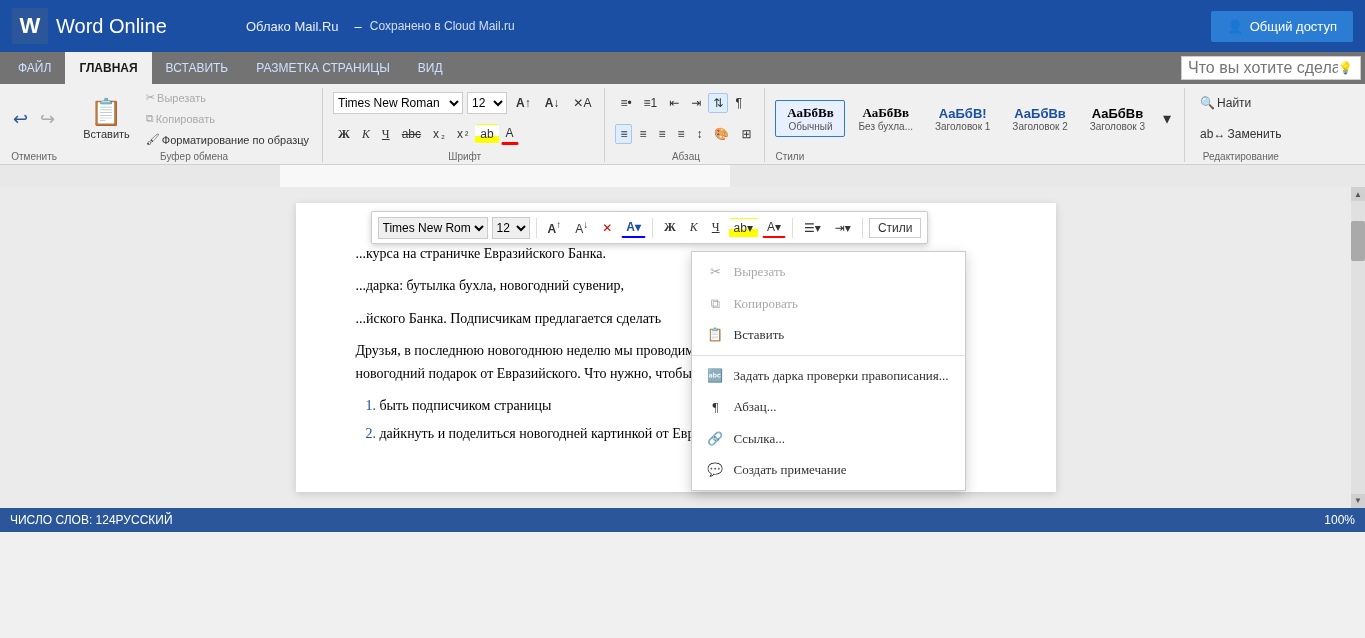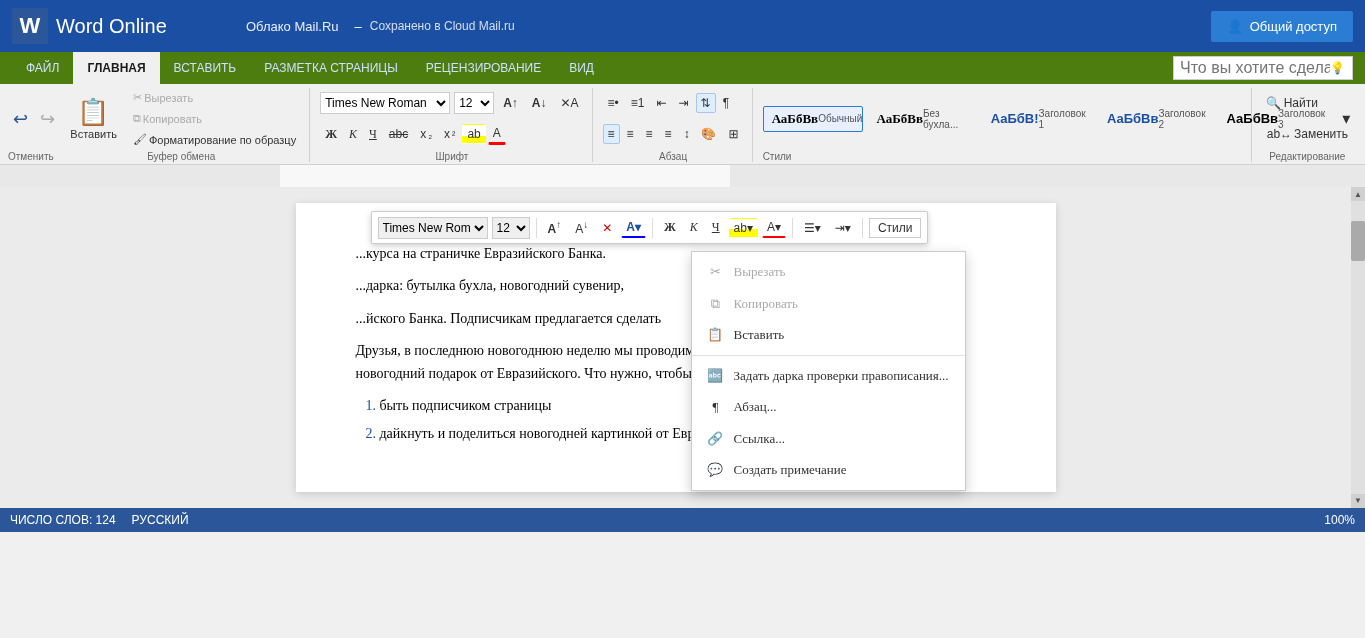--- a/index.html
+++ b/index.html
@@ -55,24 +55,24 @@
       cursor: pointer;
       display: flex;
       align-items: center;
       gap: 6px;
       border-radius: 2px;
     }
 
     
     .ribbon-tabs {
       display: flex;
-      background: #4d7c0f;
+      background: #737373;
       height: 32px;
       align-items: flex-end;
-      padding: 0 12px;
+      padding: 0 4px;
     }
     .ribbon-tab {
       color: #cce0ff;
       padding: 6px 14px;
       font-size: 12px;
       cursor: pointer;
       height: 100%;
       display: flex;
       align-items: center;
     }
@@ -170,21 +170,21 @@
       font-size: 11px;
       cursor: pointer;
       background: none;
       border: 1px solid transparent;
       border-radius: 2px;
       color: #333;
     }
     .paste-icon { font-size: 26px; color: #2b579a; }
     .style-item {
       display: flex;
-      flex-direction: row;
+      flex-direction: column;
       align-items: center;
       padding: 4px 8px;
       border: 1px solid transparent;
       cursor: pointer;
       border-radius: 2px;
       min-width: 70px;
     }
     .style-item.active { border-color: #2b7cd3; background: #e8f0ff; }
     .style-preview { font-size: 13px; font-weight: bold; }
     .style-label { font-size: 10px; color: #555; }
@@ -309,21 +309,21 @@
     .status-bar {
       height: 24px;
       background: #2b579a;
       display: flex;
       align-items: center;
       padding: 0 10px;
       color: white;
       font-size: 12px;
       justify-content: space-between;
     }
-    .status-left { display: flex; gap: 16px; }
+    .status-left { display: flex; }
     .status-right { display: flex; align-items: center; gap: 8px; }
 
     
     .doc-text { font-family: 'Times New Roman', Times, serif; font-size: 14px; line-height: 1.6; color: #000; }
     .doc-text p { margin-bottom: 10px; }
     .doc-text ol { padding-left: 24px; }
     .doc-text li { margin-bottom: 6px; color: #1a4fa3; }
     .doc-text li span { color: #000; }
 
     .doc-container {
@@ -358,21 +358,20 @@
     <span>👤</span>
     <span>Общий доступ</span>
   </button>
 </div>
 
 <div class="ribbon-tabs">
   <div class="ribbon-tab">ФАЙЛ</div>
   <div class="ribbon-tab active">ГЛАВНАЯ</div>
   <div class="ribbon-tab">ВСТАВИТЬ</div>
   <div class="ribbon-tab">РАЗМЕТКА СТРАНИЦЫ</div>
-  <div class="ribbon-tab">РЕЦЕНЗИРОВАНИЕ</div>
   <div class="ribbon-tab">ВИД</div>
   <div class="ribbon-search">
     <input type="text" placeholder="Что вы хотите сделать?" style="">
     <span>💡</span>
   </div>
 </div>
 
 <div class="ribbon-toolbar">
 
   <div class="ribbon-group" style="border-right:none;padding:0 4px;min-width:40px;">

